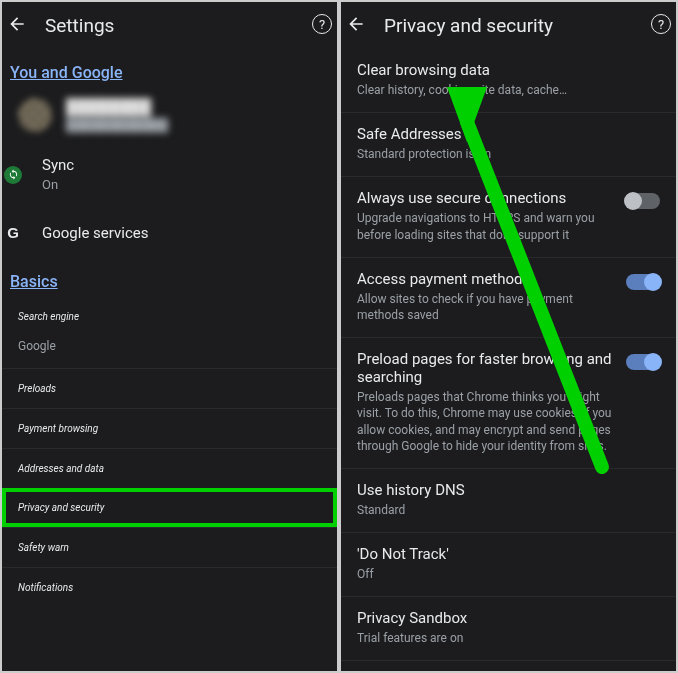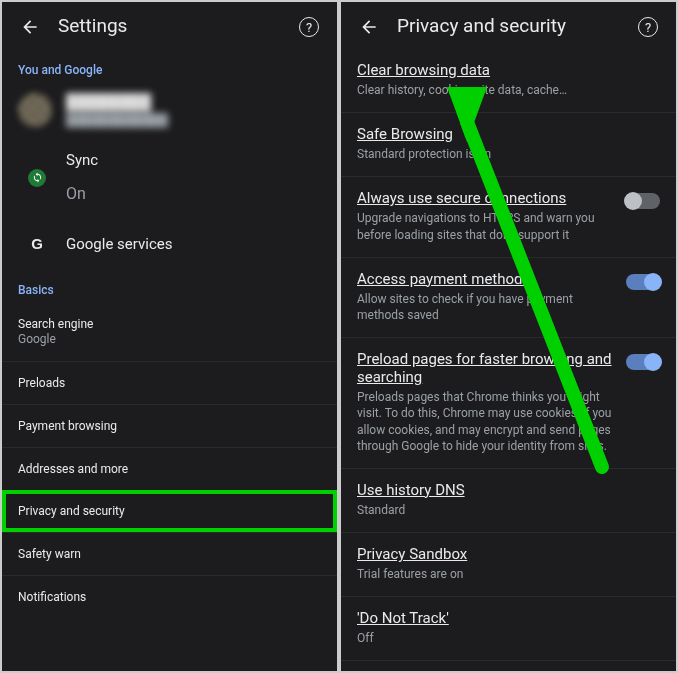--- a/index.html
+++ b/index.html
@@ -25,22 +25,22 @@
     border-right: 2px solid #ccc;
     display: flex;
     flex-direction: column;
     overflow: hidden;
     position: relative;
   }
   .panel:first-child { border-left: none; }
   .panel:last-child { border-right: none; }
   .header {
     display: flex;
-    align-items: flex-end;
-    padding: 12px 18px;
+    align-items: flex-start;
+    padding: 12px 5px;
     gap: 18px;
   }
   .back-arrow {
     width: 20px;
     height: 20px;
     display: flex;
     align-items: center;
     justify-content: center;
     cursor: pointer;
   }
@@ -60,23 +60,24 @@
     justify-content: center;
     font-size: 13px;
     cursor: pointer;
   }
   .content {
     flex: 1;
     overflow-y: auto;
   }
   .section-label {
     color: #8ab4f8;
-    font-size: 12px;
+    font-size: 16px;
     font-weight: 500;
-    padding: 14px 16px 6px;
+    padding: 14px 8px 6px;
+    text-decoration: underline;
   }
   .account-row {
     display: flex;
     align-items: center;
     padding: 10px 16px;
     gap: 14px;
     cursor: pointer;
   }
   .avatar {
     width: 34px;
@@ -88,65 +89,65 @@
   }
   .account-text {
     flex: 1;
     filter: blur(3.5px);
   }
   .account-name { font-size: 15px; color:#ddd; }
   .account-email { font-size: 12px; color: #9aa0a6; margin-top:2px;}
   .row {
     display: flex;
     align-items: center;
-    padding: 14px 24px;
+    padding: 14px 0;
     gap: 18px;
     cursor: pointer;
     border-bottom: none;
   }
   .row .icon-slot {
     width: 22px;
     height: 22px;
     display: flex;
     align-items: center;
     justify-content: center;
   }
   .row-text { flex: 1; }
   .row-title { font-size: 15px; color: #e8eaed; }
-  .row-sub { font-size: 16px; color: #9aa0a6; margin-top: 14px; line-height:1.35; }
+  .row-sub { font-size: 13px; color: #9aa0a6; margin-top: 2px; line-height:1.35; }
   .sync-circle {
     width: 18px; height:18px; border-radius:50%;
     background:#1e7a36;
     display:flex; align-items:center; justify-content:center;
   }
   .sync-circle svg { fill:#fff; }
   .g-letter { font-size:15px; font-weight:bold; color:#e8eaed; font-family: Arial; }
   .simple-row {
     padding: 14px 16px;
     border-top: 1px solid #2a2a2c;
     cursor: pointer;
   }
-  .simple-row .row-title { font-size: 12px; }
-  .simple-row .row-sub { font-size: 12px; color:#9aa0a6; margin-top:0;}
+  .simple-row .row-title { font-size: 10px; font-style: italic; }
+  .simple-row .row-sub { font-size: 12px; color:#9aa0a6; margin-top:16px;}
   .highlighted {
     border: 4px solid #00d000;
     padding: 10px 12px;
     margin: 0;
   }
   
   .pitem {
     padding: 12px 16px 14px;
     border-bottom: 1px solid #2a2a2c;
     display: flex;
     align-items: flex-start;
     gap: 10px;
     cursor: pointer;
   }
   .pitem .ptxt { flex:1; }
-  .pitem .ptitle { font-size: 15px; color:#e8eaed;text-decoration:underline; }
+  .pitem .ptitle { font-size: 15px; color:#e8eaed; }
   .pitem .psub { font-size: 12px; color:#9aa0a6; margin-top:3px; line-height:1.35;}
   .toggle {
     width: 34px; height: 16px;
     border-radius: 10px;
     position: relative;
     flex-shrink:0;
     margin-top: 4px;
   }
   .toggle .knob {
     width: 18px; height:18px; border-radius:50%;
@@ -219,21 +220,21 @@
         <div class="row-title">Search engine</div>
         <div class="row-sub">Google</div>
       </div>
       <div class="simple-row">
         <div class="row-title">Preloads</div>
       </div>
       <div class="simple-row">
         <div class="row-title">Payment browsing</div>
       </div>
       <div class="simple-row">
-        <div class="row-title">Addresses and more</div>
+        <div class="row-title">Addresses and data</div>
       </div>
       <div class="simple-row highlighted">
         <div class="row-title">Privacy and security</div>
       </div>
       <div class="simple-row">
         <div class="row-title">Safety warn</div>
       </div>
       <div class="simple-row">
         <div class="row-title">Notifications</div>
       </div>
@@ -254,21 +255,21 @@
     </div>
     <div class="content">
       <div class="pitem">
         <div class="ptxt">
           <div class="ptitle">Clear browsing data</div>
           <div class="psub">Clear history, cookies, site data, cache…</div>
         </div>
       </div>
       <div class="pitem">
         <div class="ptxt">
-          <div class="ptitle">Safe Browsing</div>
+          <div class="ptitle">Safe Addresses</div>
           <div class="psub">Standard protection is on</div>
         </div>
       </div>
       <div class="pitem">
         <div class="ptxt">
           <div class="ptitle">Always use secure connections</div>
           <div class="psub">Upgrade navigations to HTTPS and warn you before loading sites that don't support it</div>
         </div>
         <div class="toggle off">
             <div class="knob"></div>
@@ -291,30 +292,30 @@
         <div class="toggle on">
             <div class="knob"></div>
           </div>
       </div>
       <div class="pitem">
         <div class="ptxt">
           <div class="ptitle">Use history DNS</div>
           <div class="psub">Standard</div>
         </div>
       </div>
+      <div class="pitem">
+        <div class="ptxt">
+          <div class="ptitle">'Do Not Track'</div>
+          <div class="psub">Off</div>
+        </div>
+      </div>
       <div class="pitem" style="border-bottom:1px solid #2a2a2c">
         <div class="ptxt">
           <div class="ptitle">Privacy Sandbox</div>
           <div class="psub">Trial features are on</div>
-        </div>
-      </div>
-      <div class="pitem">
-        <div class="ptxt">
-          <div class="ptitle">'Do Not Track'</div>
-          <div class="psub">Off</div>
         </div>
       </div>
       <div class="footertext">For more settings that relate to privacy, security and data</div>
     </div>
   </div>
 
 </div>
 
 <svg class="arrow-overlay" style="left:420px; top:85px;" width="220" height="400" viewBox="0 0 220 400">
   <defs>

